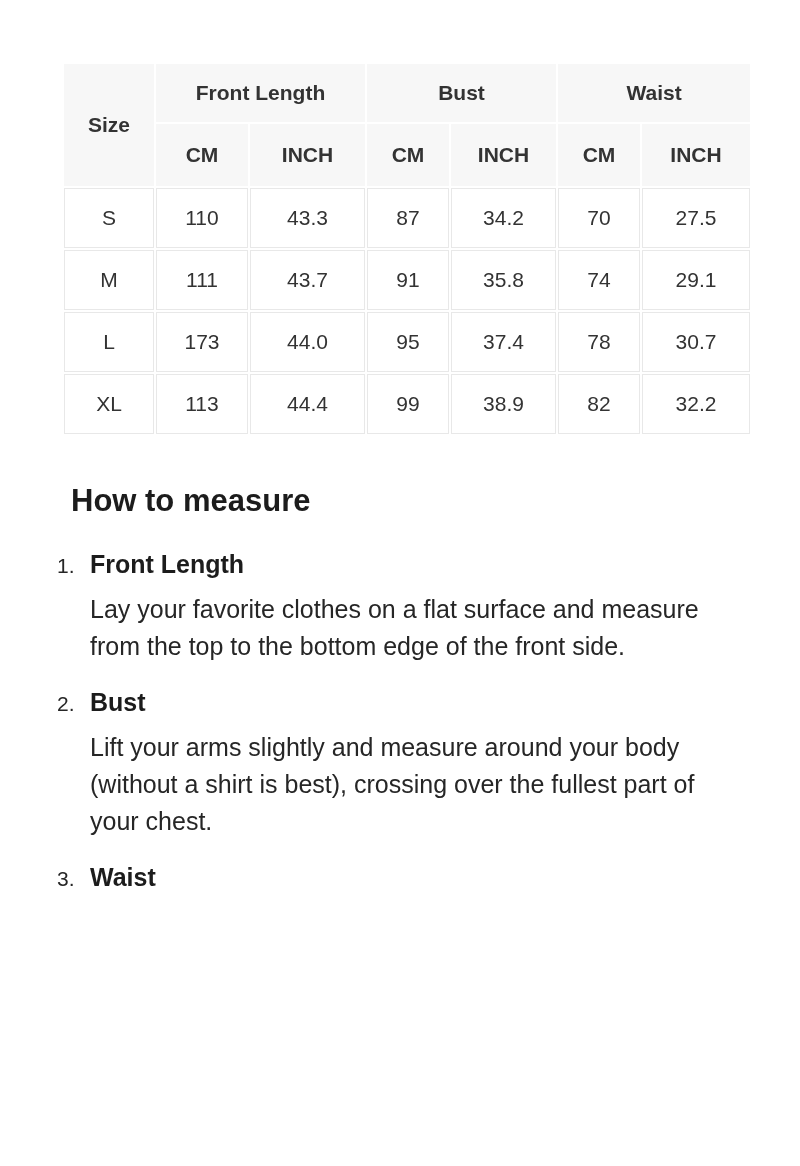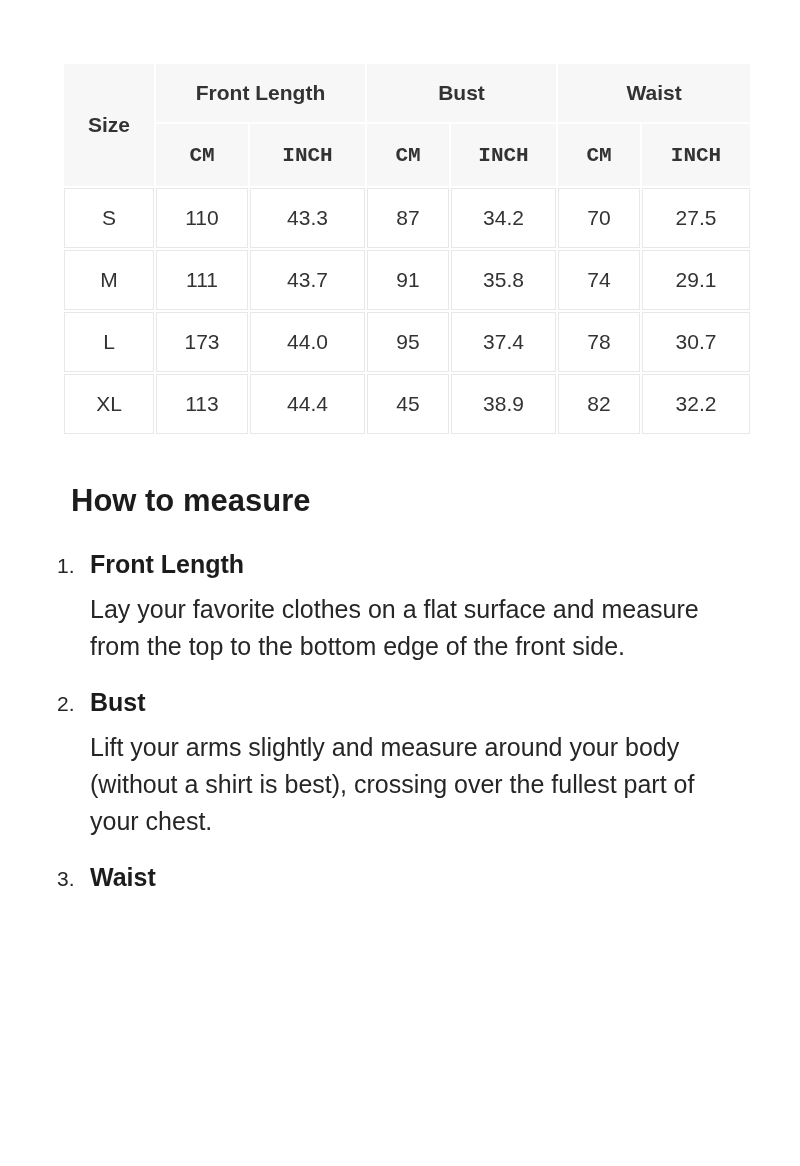--- a/index.html
+++ b/index.html
@@ -29,21 +29,21 @@
   .size-chart th {
     background: #f7f7f7;
     font-size: 21px;
     font-weight: bold;
     text-align: center;
     vertical-align: middle;
     color: #333333;
     padding: 0;
   }
   .size-chart thead tr.group-row th { height: 58px; }
-  .size-chart thead tr.unit-row th { height: 62px; font-family: Liberation Mono, monospace; }
+  .size-chart thead tr.unit-row th { height: 62px; }
   .size-chart tbody td {
     background: #ffffff;
     border: 1px solid #e8e8e8;
     height: 60px;
     text-align: center;
     vertical-align: middle;
     font-size: 21px;
     color: #333333;
     padding: 0;
   }
@@ -148,21 +148,21 @@
         <td>44.0</td>
         <td>95</td>
         <td>37.4</td>
         <td>78</td>
         <td>30.7</td>
       </tr>
       <tr>
         <td>XL</td>
         <td>113</td>
         <td>44.4</td>
-        <td>45</td>
+        <td>99</td>
         <td>38.9</td>
         <td>82</td>
         <td>32.2</td>
       </tr>
     </tbody>
   </table>
 
   <h2 class="howto-title">How to measure</h2>
 
 

